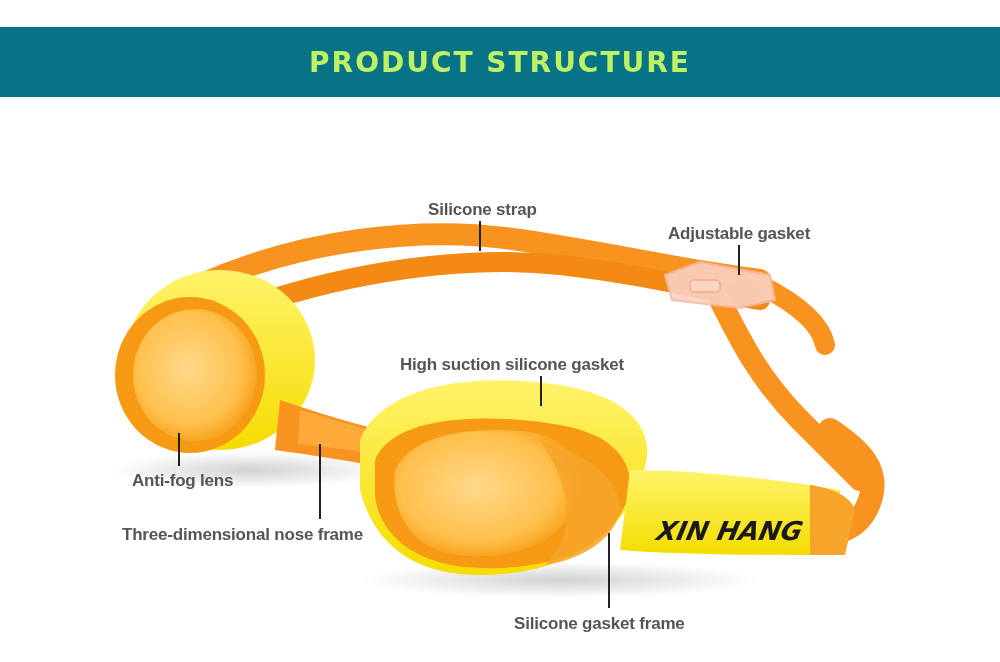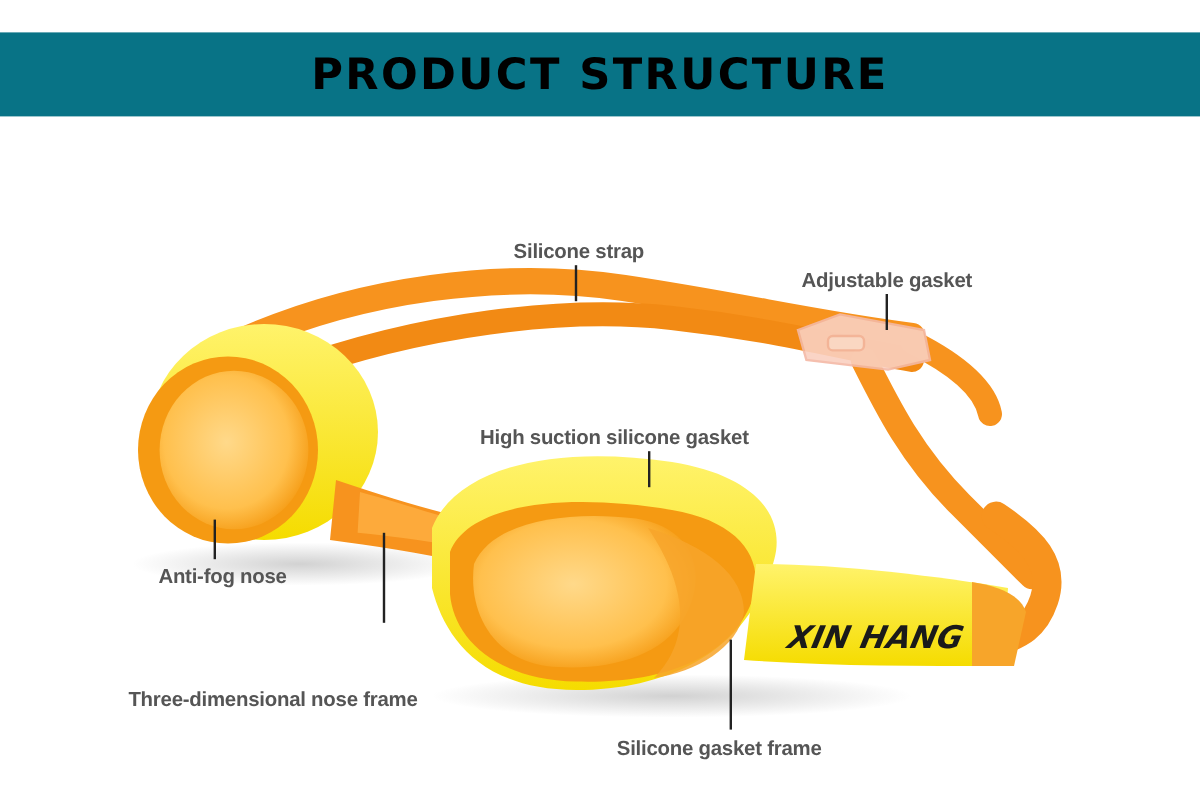--- a/index.html
+++ b/index.html
@@ -1,18 +1,18 @@
 <!DOCTYPE html>
 <html><head>
 <meta charset="utf-8">
 <style>
   html,body{margin:0;padding:0;background:#fff;}
   body{width:1000px;height:662px;position:relative;overflow:hidden;font-family:"Liberation Sans","DejaVu Sans",sans-serif;}
   .banner{position:absolute;left:0;top:27px;width:1000px;height:70px;background:#087386;display:flex;align-items:center;justify-content:center;}
-  .banner-title{color:#000000;font-family:"DejaVu Sans","Liberation Sans",sans-serif;font-weight:bold;font-size:36px;letter-spacing:2px;}
+  .banner-title{color:#bef264;font-family:"DejaVu Sans","Liberation Sans",sans-serif;font-weight:bold;font-size:28px;letter-spacing:2px;}
   .stage{position:absolute;left:0;top:0;width:1000px;height:662px;}
   .label{position:absolute;color:#555;font-size:17px;font-weight:700;white-space:nowrap;letter-spacing:-0.2px;}
   .leader{position:absolute;width:1.5px;background:#222;}
 </style>
 </head>
 <body>
 
 <div class="banner">
   <span class="banner-title">PRODUCT STRUCTURE</span>
 </div>
@@ -74,20 +74,20 @@
 
 <span class="label" style="left:428px;top:200px;">Silicone strap</span>
 <div class="leader" style="left:479px;top:221px;height:30px;"></div>
 
 <span class="label" style="left:668px;top:224px;">Adjustable gasket</span>
 <div class="leader" style="left:738px;top:245px;height:30px;"></div>
 
 <span class="label" style="left:400px;top:355px;">High suction silicone gasket</span>
 <div class="leader" style="left:540px;top:376px;height:30px;"></div>
 
-<span class="label" style="left:132px;top:471px;">Anti-fog nose</span>
+<span class="label" style="left:132px;top:471px;">Anti-fog lens</span>
 <div class="leader" style="left:178px;top:433px;height:33px;"></div>
 
-<span class="label" style="left:107px;top:525px;margin-top:48px;">Three-dimensional nose frame</span>
+<span class="label" style="left:122px;top:525px;">Three-dimensional nose frame</span>
 <div class="leader" style="left:319px;top:444px;height:75px;"></div>
 
 <span class="label" style="left:514px;top:614px;">Silicone gasket frame</span>
 <div class="leader" style="left:608px;top:533px;height:75px;"></div>
 
 </body></html>

